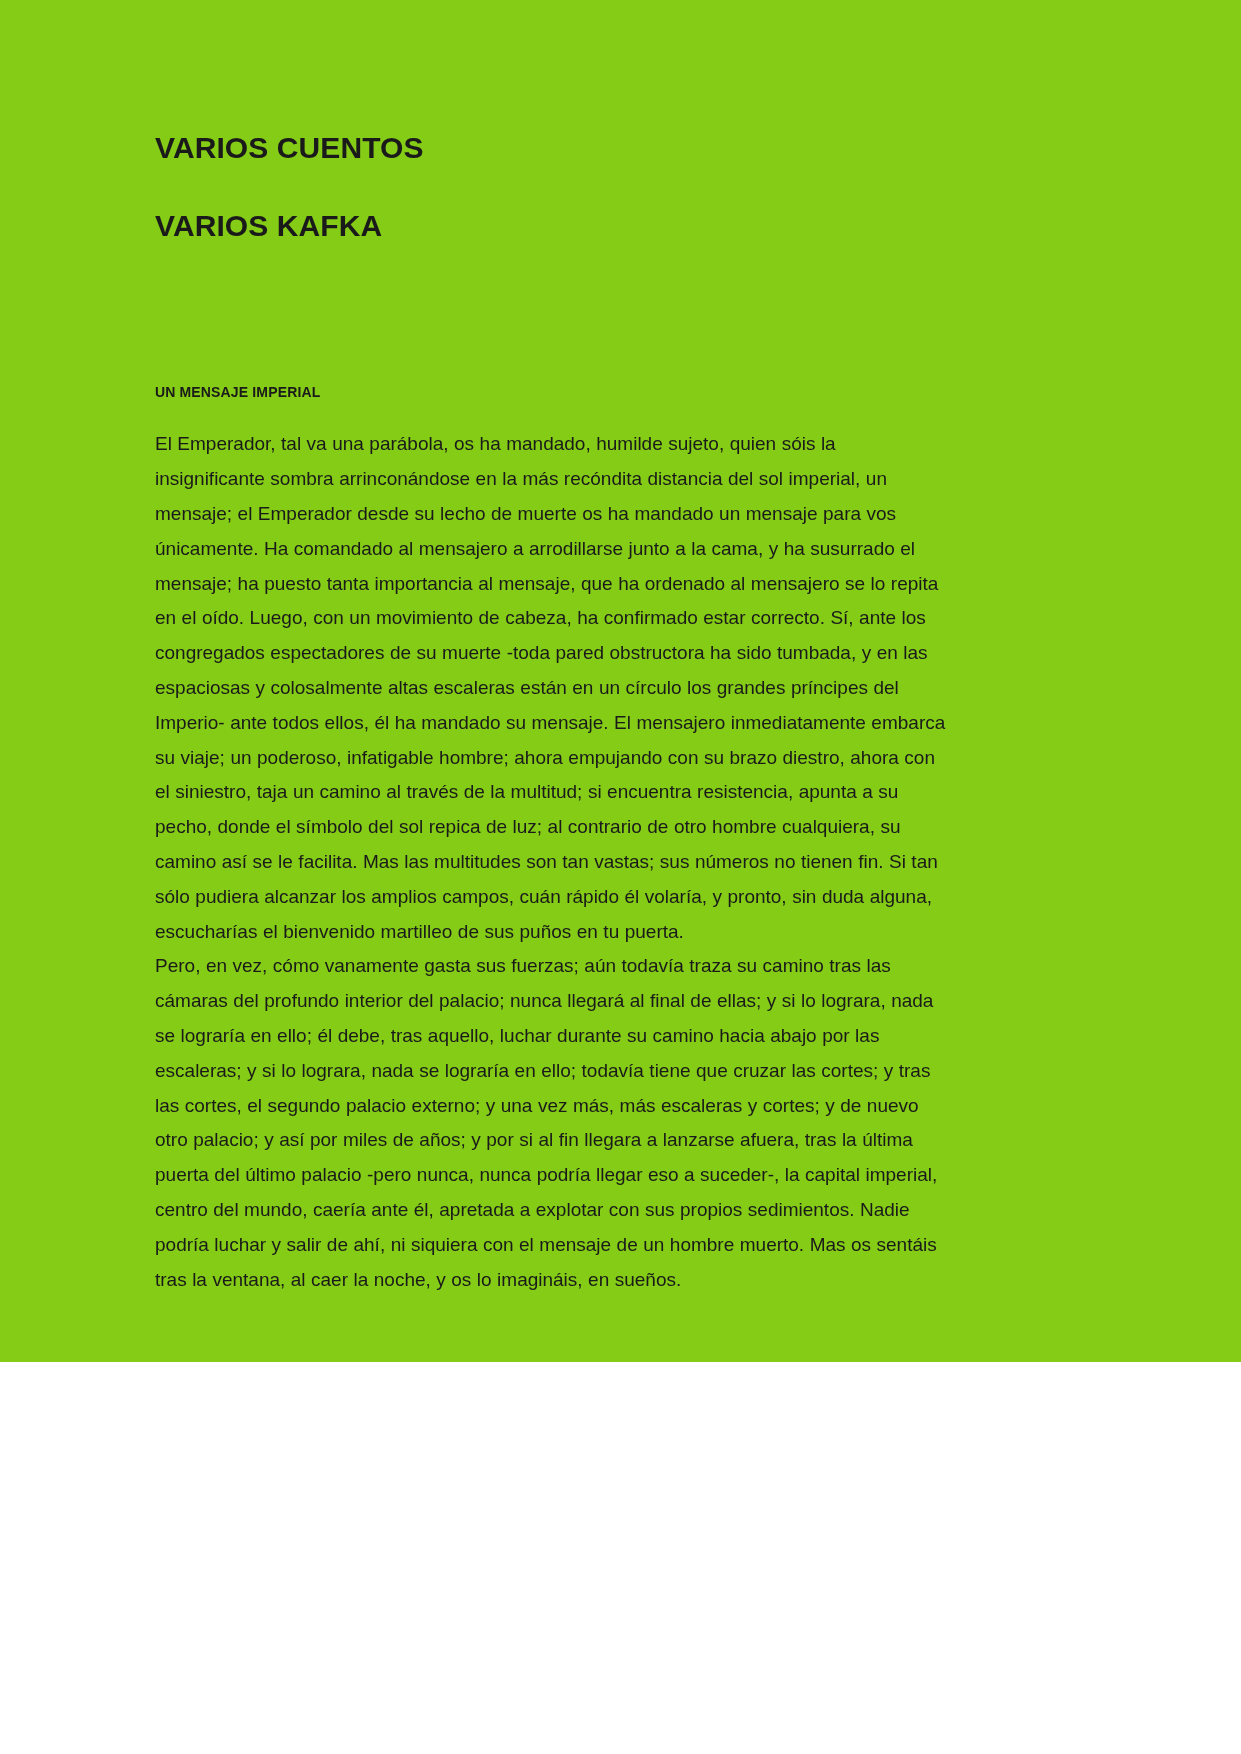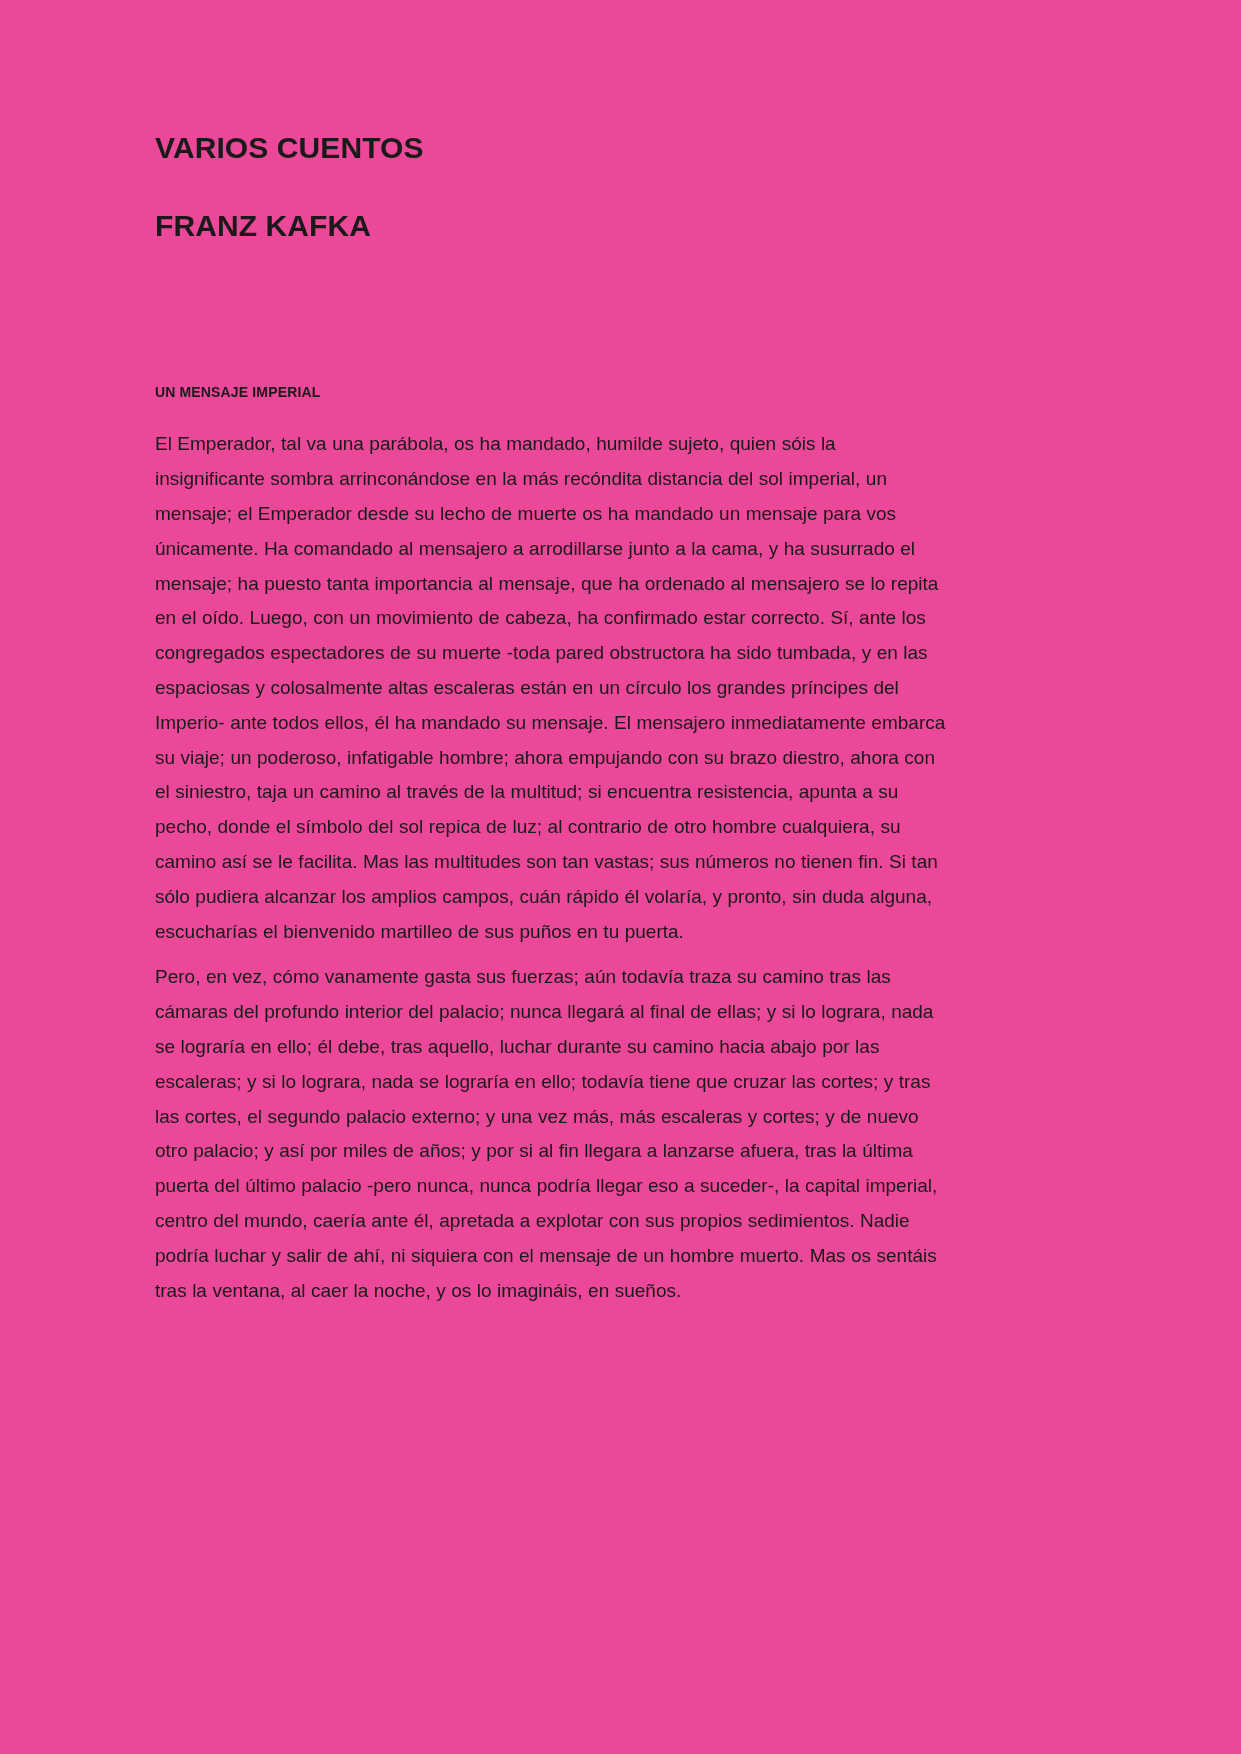--- a/index.html
+++ b/index.html
@@ -8,23 +8,23 @@
     background: #ffffff;
   }
   body {
     font-family: "Liberation Sans", sans-serif;
     color: #000000;
     -webkit-font-smoothing: antialiased;
   }
   .page {
     position: relative;
     width: 1241px;
-    height: 1754px;
+    height: 1362px;
     margin: 0 auto;
-    background: #ec4899;
+    background: #84cc16;
     box-sizing: border-box;
     overflow: hidden;
   }
   .content {
     position: absolute;
     left: 155px;
     top: 128px;
     width: 800px;
   }
   .doc-title {
@@ -57,32 +57,32 @@
   .body-par {
     font-size: 19px;
     line-height: 34.8px;
     color: #1a1a1a;
     margin: 0;
     text-align: left;
     width: 795px;
     word-spacing: 0.2px;
   }
   .body-par + .body-par {
-    margin-top: 11px;
+    margin-top: 0;
   }
 </style>
 </head>
 <body>
 
 <div class="page">
   <div class="content">
 
     <h1 class="doc-title">VARIOS CUENTOS</h1>
 
-    <h2 class="doc-author">FRANZ KAFKA</h2>
+    <h2 class="doc-author">VARIOS KAFKA</h2>
 
     <div class="spacer-block"></div>
 
     <h3 class="section-heading">UN MENSAJE IMPERIAL</h3>
 
     <p class="body-par">El Emperador, tal va una parábola, os ha mandado, humilde sujeto, quien sóis la insignificante sombra arrinconándose en la más recóndita distancia del sol imperial, un mensaje; el Emperador desde su lecho de muerte os ha mandado un mensaje para vos únicamente. Ha comandado al mensajero a arrodillarse junto a la cama, y ha susurrado el mensaje; ha puesto tanta importancia al mensaje, que ha ordenado al mensajero se lo repita en el oído. Luego, con un movimiento de cabeza, ha confirmado estar correcto. Sí, ante los congregados espectadores de su muerte -toda pared obstructora ha sido tumbada, y en las espaciosas y colosalmente altas escaleras están en un círculo los grandes príncipes del Imperio- ante todos ellos, él ha mandado su mensaje. El mensajero inmediatamente embarca su viaje; un poderoso, infatigable hombre; ahora empujando con su brazo diestro, ahora con el siniestro, taja un camino al través de la multitud; si encuentra resistencia, apunta a su pecho, donde el símbolo del sol repica de luz; al contrario de otro hombre cualquiera, su camino así se le facilita. Mas las multitudes son tan vastas; sus números no tienen fin. Si tan sólo pudiera alcanzar los amplios campos, cuán rápido él volaría, y pronto, sin duda alguna, escucharías el bienvenido martilleo de sus puños en tu puerta.</p>
 
     <p class="body-par">Pero, en vez, cómo vanamente gasta sus fuerzas; aún todavía traza su camino tras las cámaras del profundo interior del palacio; nunca llegará al final de ellas; y si lo lograra, nada se lograría en ello; él debe, tras aquello, luchar durante su camino hacia abajo por las escaleras; y si lo lograra, nada se lograría en ello; todavía tiene que cruzar las cortes; y tras las cortes, el segundo palacio externo; y una vez más, más escaleras y cortes; y de nuevo otro palacio; y así por miles de años; y por si al fin llegara a lanzarse afuera, tras la última puerta del último palacio -pero nunca, nunca podría llegar eso a suceder-, la capital imperial, centro del mundo, caería ante él, apretada a explotar con sus propios sedimientos. Nadie podría luchar y salir de ahí, ni siquiera con el mensaje de un hombre muerto. Mas os sentáis tras la ventana, al caer la noche, y os lo imagináis, en sueños.</p>
 
   </div>

